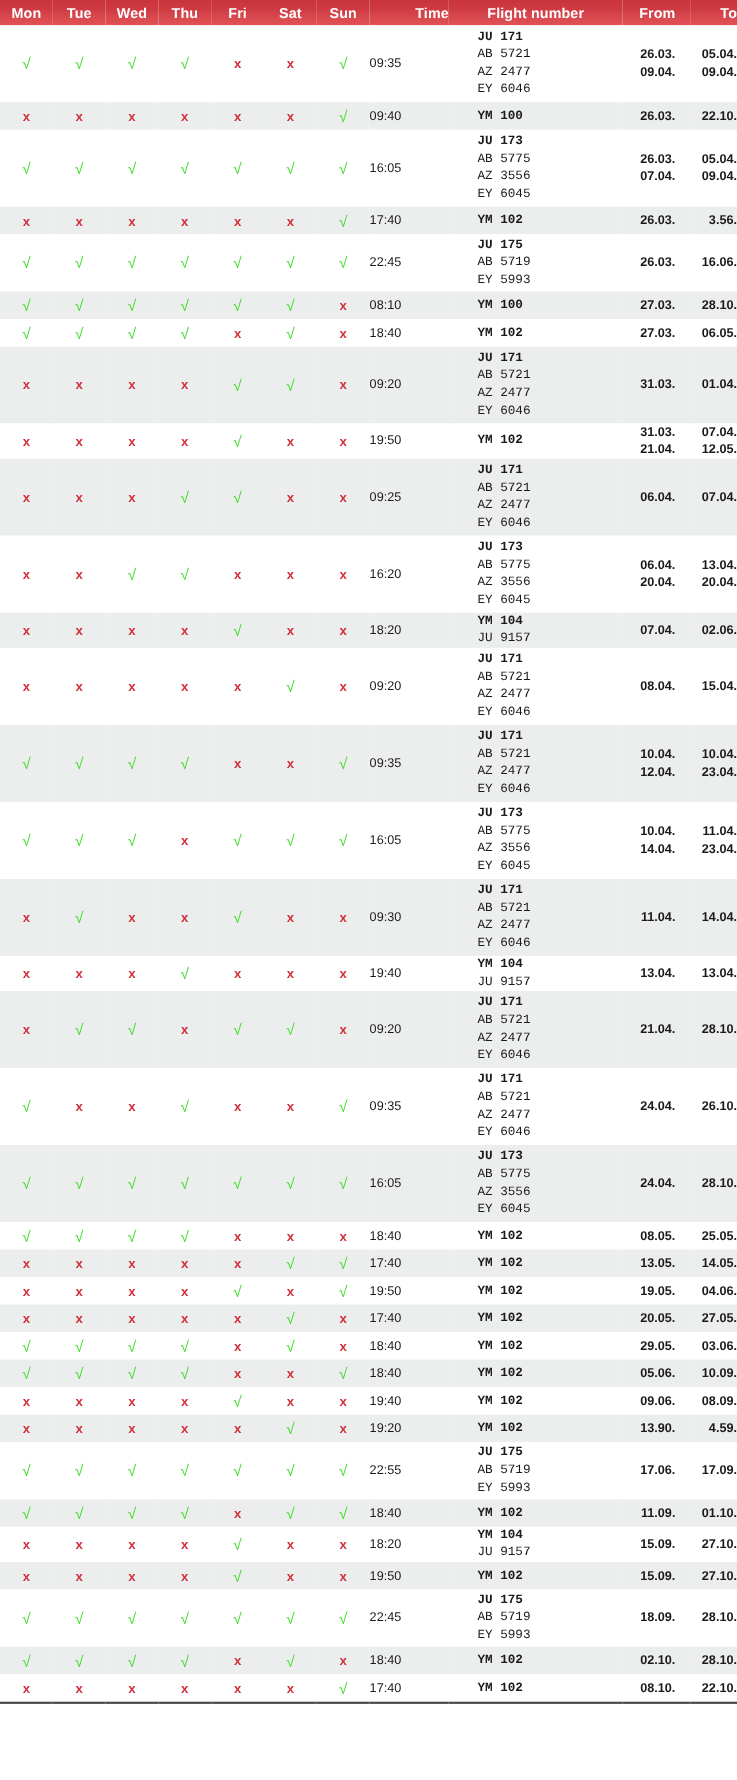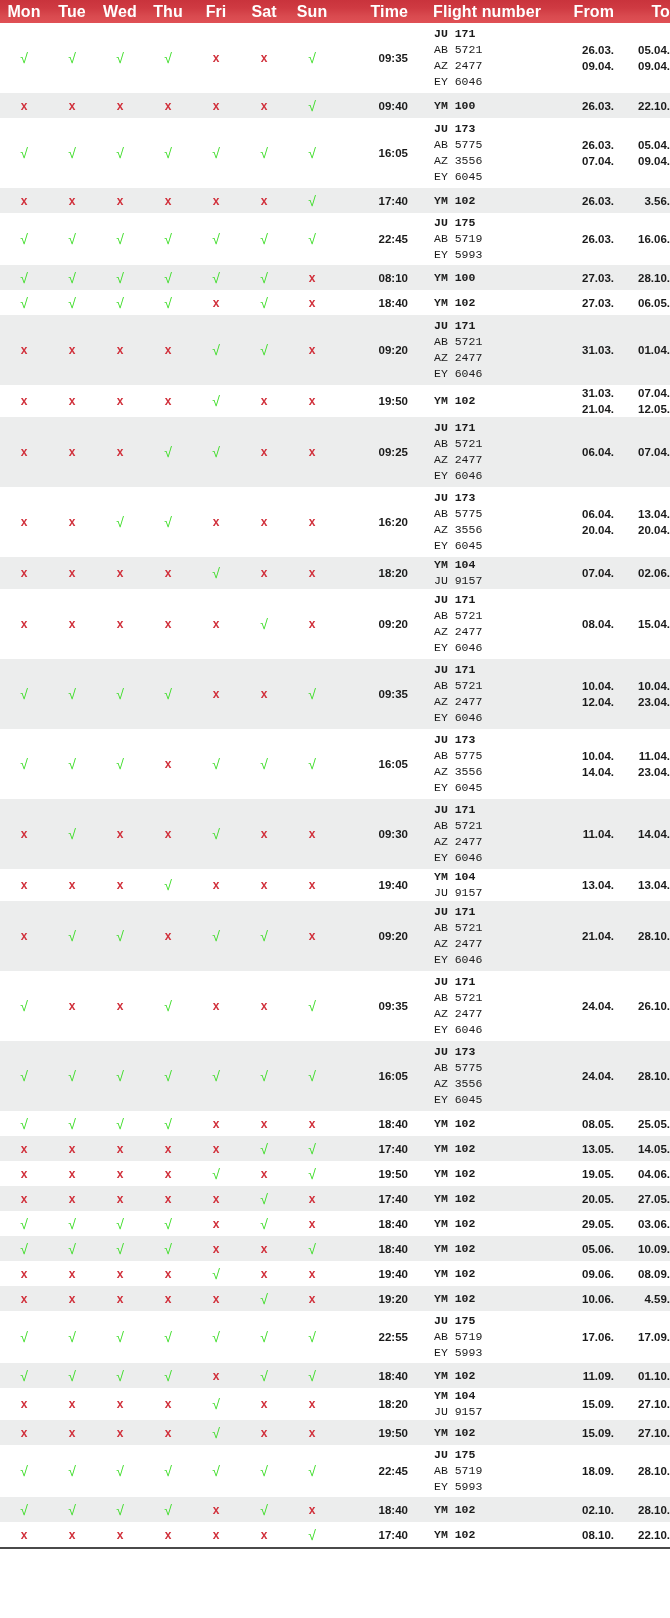--- a/index.html
+++ b/index.html
@@ -20,21 +20,21 @@
   }
   #schedule-table colgroup .c-day   { width: 48px; }
   #schedule-table colgroup .c-time  { width: 72px; }
   #schedule-table colgroup .c-fn    { width: 158px; }
   #schedule-table colgroup .c-from  { width: 62px; }
   #schedule-table colgroup .c-to    { width: 62px; }
 
   thead th {
     background: linear-gradient(to bottom, #c9333c 0%, #cf3a42 35%, #d94a4f 70%, #e05055 100%);
     color: #ffffff;
-    font-size: 16px;
+    font-size: 13px;
     font-weight: bold;
     height: 14px;
     padding: 0;
     line-height: 23px;
     text-align: center;
     letter-spacing: 0.1px;
     white-space: nowrap;
   }
   thead th.h-time { text-align: right; }
   thead th.h-fn   { text-align: center; }
@@ -57,22 +57,22 @@
   td.day {
     text-align: center;
     font-weight: bold;
     font-size: 12px;
     line-height: 1;
   }
   .mark-yes { color: #3ddd27; font-weight: normal; font-size: 14px; }
   .mark-no  { color: #d1313c; font-weight: bold; font-size: 12px; }
 
   td.time {
-    text-align: right;
-    font-weight: bold;
+    text-align: left;
+    font-weight: normal;
     font-size: 11.5px;
     color: #1a1a1a;
   }
   td.flightnum {
     text-align: left;
     padding-left: 26px;
     line-height: 16px;
     color: #1a1a1a;
     font-family: Liberation Mono, monospace;
   }
@@ -695,21 +695,21 @@
         <td class="day"><span class="mark-no">x</span></td>
         <td class="day"><span class="mark-no">x</span></td>
         <td class="day"><span class="mark-no">x</span></td>
         <td class="day"><span class="mark-yes">√</span></td>
         <td class="day"><span class="mark-no">x</span></td>
         <td class="time">19:20</td>
         <td class="flightnum">
           <span class="fn-line primary">YM 102</span>
         </td>
         <td class="from">
-          <span class="d-line">10.06.</span>
+          <span class="d-line">13.90.</span>
         </td>
         <td class="to">
           <span class="d-line">4.59.</span>
         </td>
       </tr>
       <tr class="odd mid">
         <td class="day"><span class="mark-yes">√</span></td>
         <td class="day"><span class="mark-yes">√</span></td>
         <td class="day"><span class="mark-yes">√</span></td>
         <td class="day"><span class="mark-yes">√</span></td>

